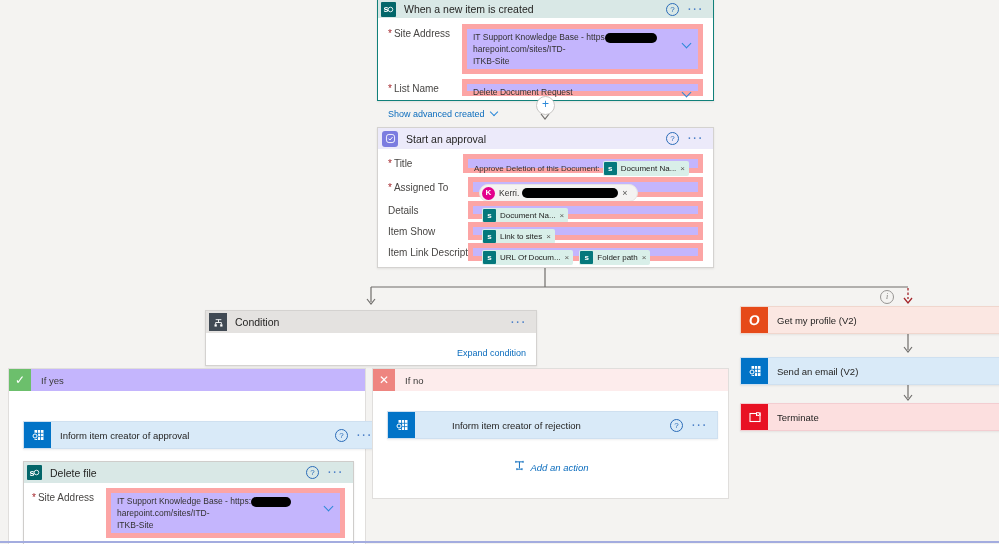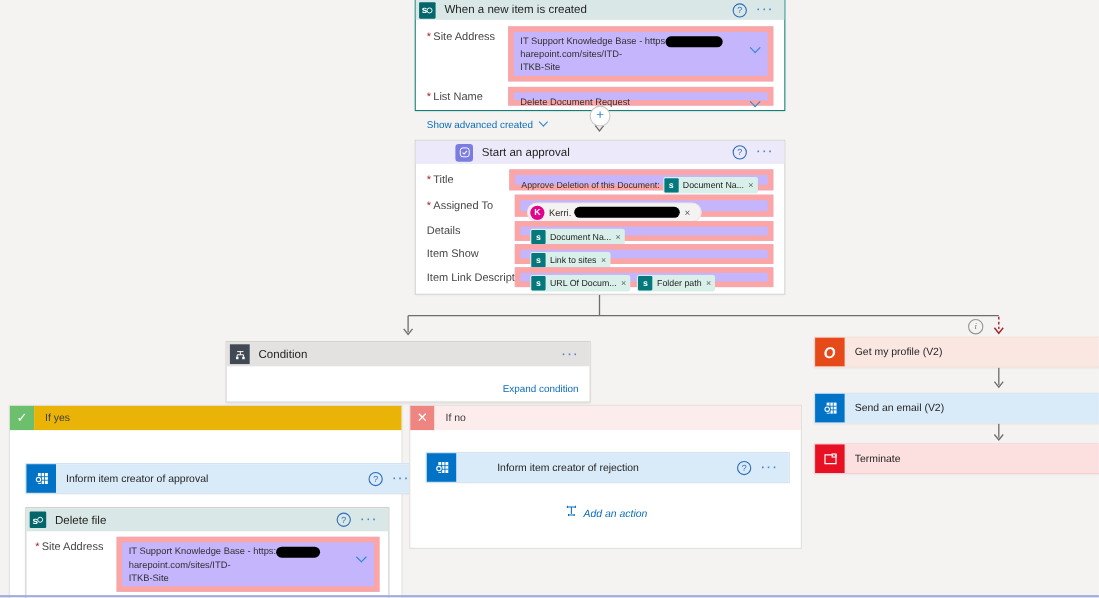--- a/index.html
+++ b/index.html
@@ -124,21 +124,21 @@
     <div style="margin:7px 0 0 10px;">
       <span class="link">Show advanced created</span><span class="adv-chev"></span>
     </div>
   </div>
 
   <div class="plusbtn" style="left:536px;top:96px;">
     <span>+</span>
   </div>
 
   <div class="card" style="left:377px;top:127px;width:337px;height:141px;">
-    <div class="chead" style="height:21px;background:#eceafa;padding-left:32px;">
+    <div class="chead" style="height:21px;background:#eceafa;">
       <span class="hicon" style="width:16px;height:16px;background:#7b7ce0;margin-left:4px;border-radius:3px;">
         <svg width="13" height="13" viewBox="0 0 16 16">
             <rect x="3" y="3" width="10" height="10" rx="3" fill="none" stroke="#fff" stroke-width="1.1"></rect>
             <path d="M5.6 8.2 L7.3 9.9 L10.5 6.3" stroke="#fff" stroke-width="1.2" fill="none"></path>
           </svg>
       </span>
       <span class="ttl">Start an approval</span>
       <span class="hbtn help-circ">?</span>
       <span class="hbtn dots">···</span>
     </div>
@@ -222,21 +222,21 @@
     <div style="position:relative;height:33px;">
       <span class="link" style="position:absolute;right:10px;bottom:8px;">Expand condition</span>
     </div>
   </div>
 
   <div class="branch" style="left:8px;top:368px;width:358px;height:200px;">
     <div class="bhead">
       <span class="bicon" style="background:#6cbf6c;">
           <span>✓</span>
         </span>
-      <span class="bbar" style="background:#eab308;">
+      <span class="bbar" style="background:#c4b5fd;">
           <span>If yes</span>
         </span>
     </div>
 
     <div class="mini" style="left:14px;top:52px;width:360px;height:28px;">
       <span class="hicon" style="width:27px;background:#0173c7;">
         <svg width="16" height="16" viewBox="0 0 16 16">
             <rect x="4.5" y="3" width="9" height="10" fill="#fff"></rect>
             <line x1="7.5" y1="3" x2="7.5" y2="13" stroke="#0173c7" stroke-width="0.8"></line>
             <line x1="10.5" y1="3" x2="10.5" y2="13" stroke="#0173c7" stroke-width="0.8"></line>

